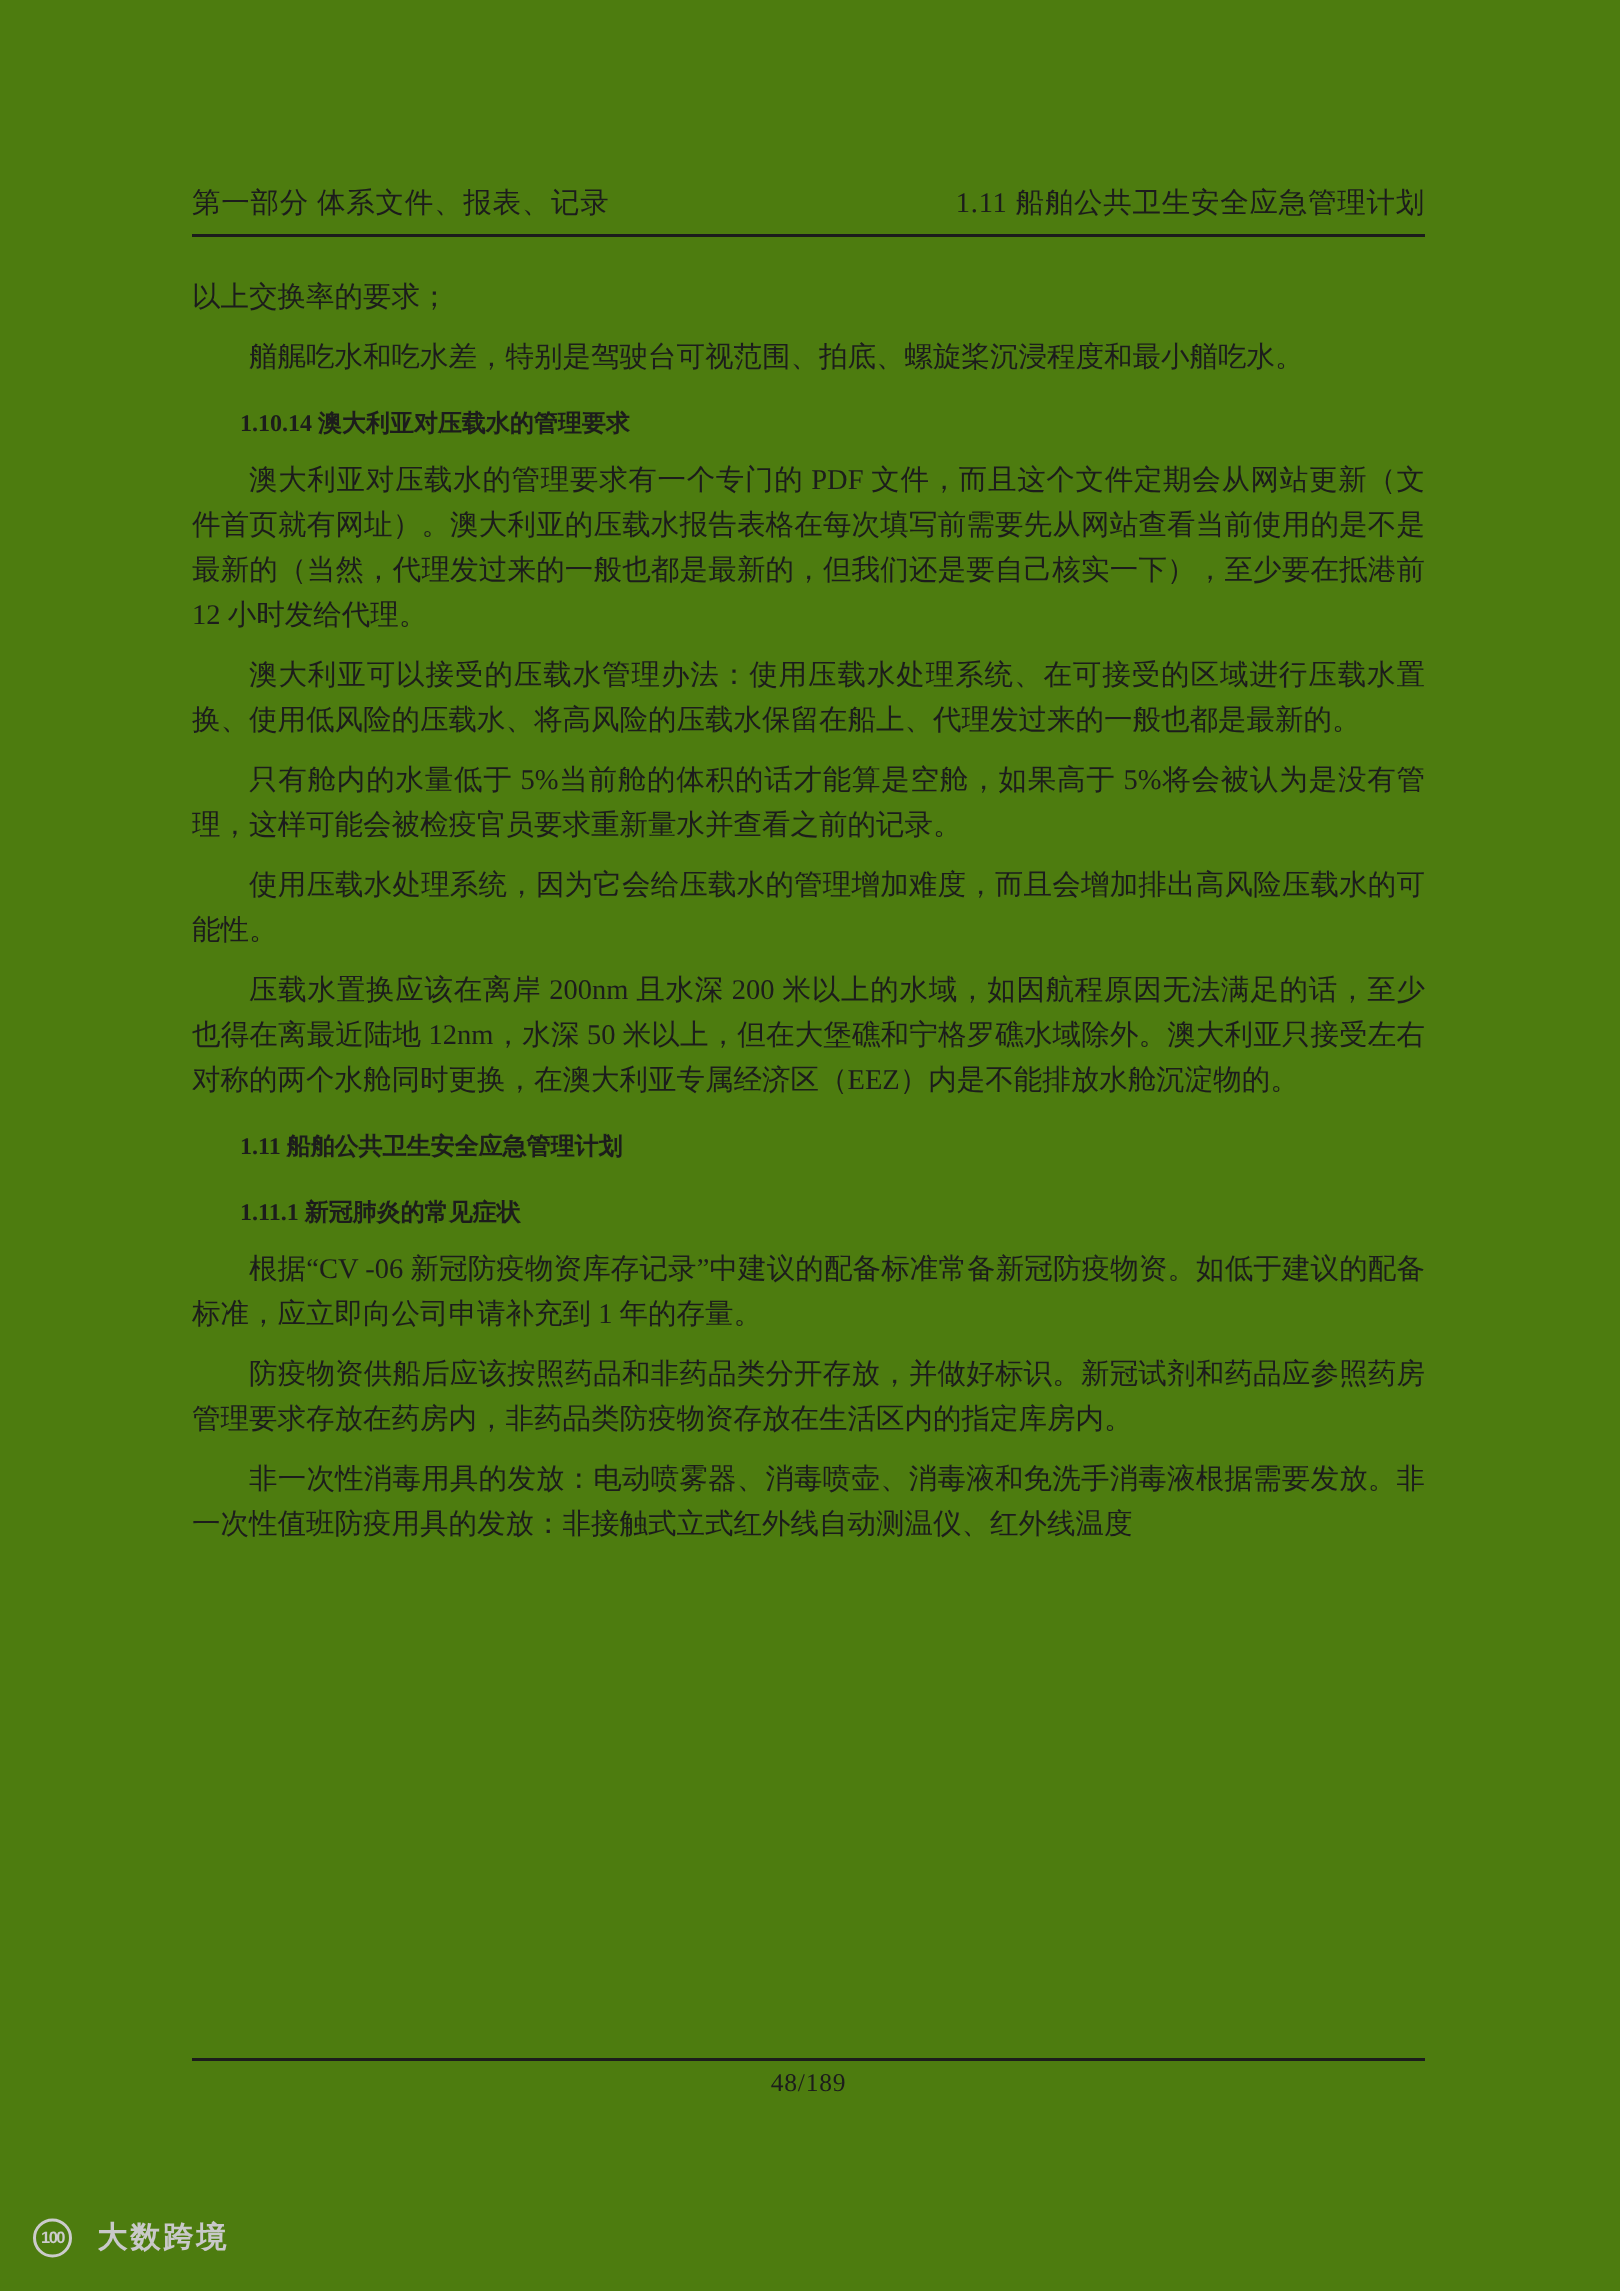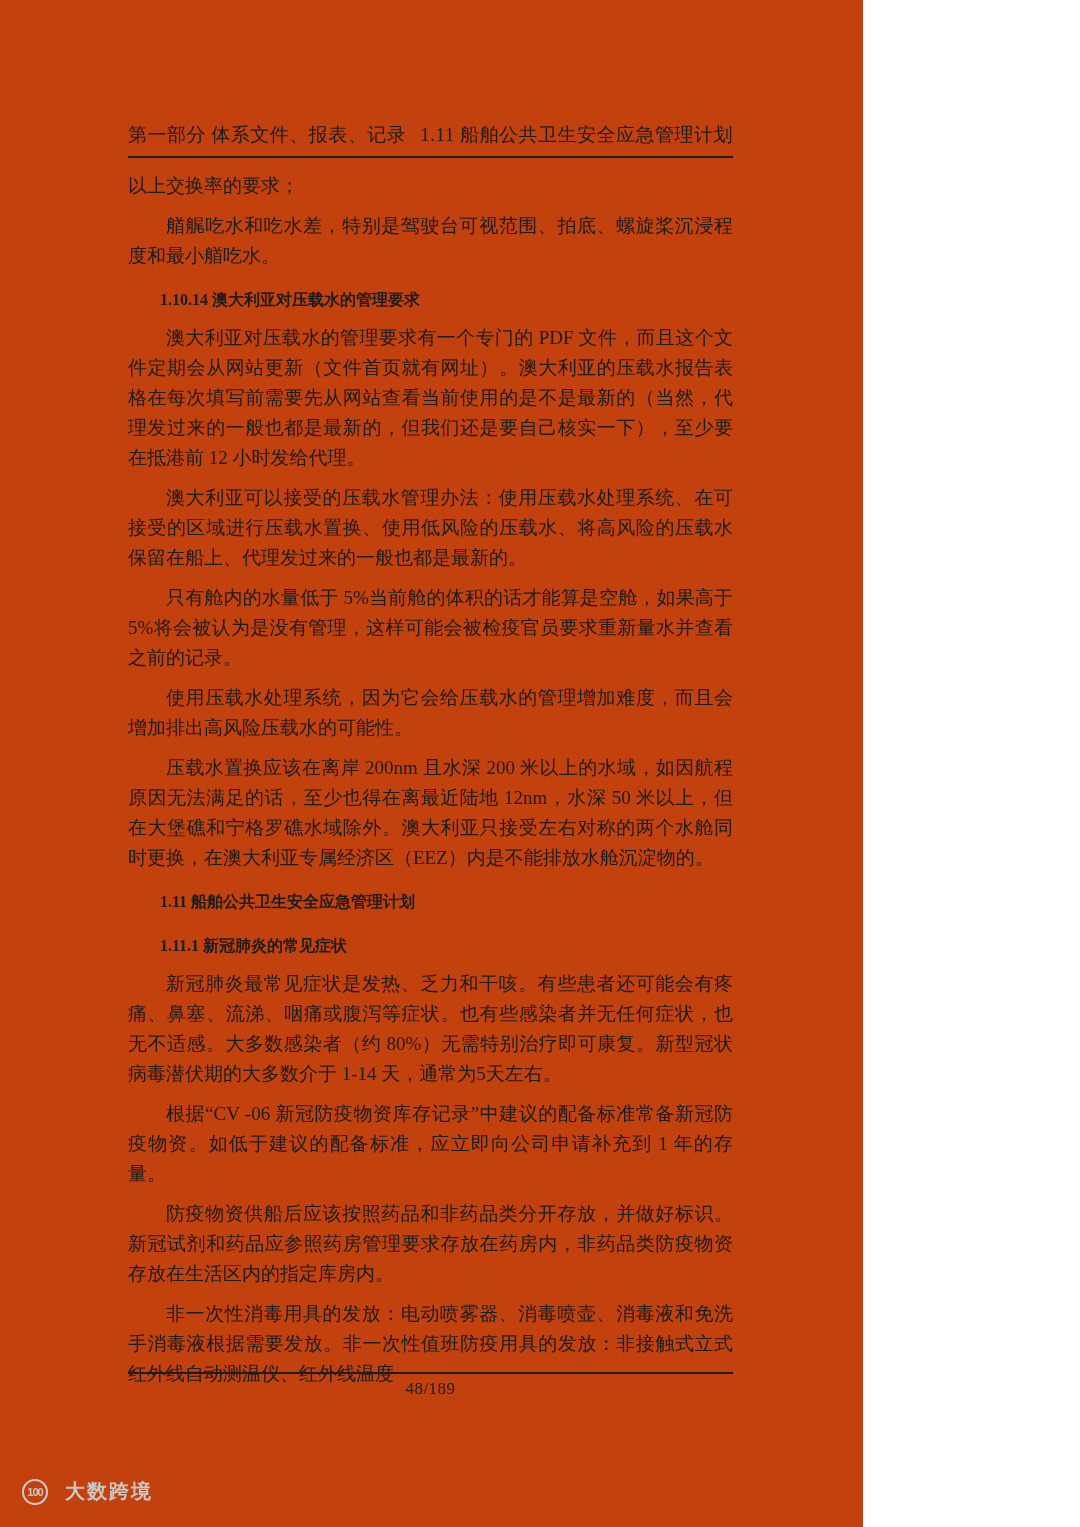--- a/index.html
+++ b/index.html
@@ -5,44 +5,44 @@
   * { margin: 0; padding: 0; box-sizing: border-box; }
   html, body { background: #ffffff; }
   body {
     font-family: "Liberation Serif", "DejaVu Serif", serif;
     width: 1080px;
     margin: 0 auto;
     color: #1c1c1c;
   }
   .page {
     position: relative;
-    width: 863px;
+    width: 1080px;
     height: 1527px;
-    background: #c2410c;
+    background: #4d7c0f;
     overflow: hidden;
   }
   .page-inner {
     position: absolute;
     left: 128px;
     right: 130px;
     top: 122px;
   }
   .doc-header {
     display: flex;
     justify-content: space-between;
     align-items: flex-end;
     font-size: 19px;
     padding-bottom: 8px;
     border-bottom: 2px solid #1c1c1c;
     letter-spacing: 0.5px;
   }
   .doc-header .hdr-left { white-space: nowrap; }
   .doc-header .hdr-right { white-space: nowrap; }
   .doc-body {
-    margin-top: 13px;
+    margin-top: 26px;
     font-size: 19px;
     line-height: 30px;
     text-align: justify;
   }
   .doc-body p.para {
     margin-bottom: 10px;
   }
   .doc-body p.para.indent {
     text-indent: 2em;
   }
@@ -116,21 +116,20 @@
     <p class="para">以上交换率的要求；</p>
         <p class="para indent">艏艉吃水和吃水差，特别是驾驶台可视范围、拍底、螺旋桨沉浸程度和最小艏吃水。</p>
         <h2 class="heading">1.10.14  澳大利亚对压载水的管理要求</h2>
         <p class="para indent">澳大利亚对压载水的管理要求有一个专门的 PDF 文件，而且这个文件定期会从网站更新（文件首页就有网址）。澳大利亚的压载水报告表格在每次填写前需要先从网站查看当前使用的是不是最新的（当然，代理发过来的一般也都是最新的，但我们还是要自己核实一下），至少要在抵港前 12 小时发给代理。</p>
         <p class="para indent">澳大利亚可以接受的压载水管理办法：使用压载水处理系统、在可接受的区域进行压载水置换、使用低风险的压载水、将高风险的压载水保留在船上、代理发过来的一般也都是最新的。</p>
         <p class="para indent">只有舱内的水量低于 5%当前舱的体积的话才能算是空舱，如果高于 5%将会被认为是没有管理，这样可能会被检疫官员要求重新量水并查看之前的记录。</p>
         <p class="para indent">使用压载水处理系统，因为它会给压载水的管理增加难度，而且会增加排出高风险压载水的可能性。</p>
         <p class="para indent">压载水置换应该在离岸 200nm 且水深 200 米以上的水域，如因航程原因无法满足的话，至少也得在离最近陆地 12nm，水深 50 米以上，但在大堡礁和宁格罗礁水域除外。澳大利亚只接受左右对称的两个水舱同时更换，在澳大利亚专属经济区（EEZ）内是不能排放水舱沉淀物的。</p>
         <h2 class="heading">1.11  船舶公共卫生安全应急管理计划</h2>
         <h2 class="heading">1.11.1  新冠肺炎的常见症状</h2>
-        <p class="para indent">新冠肺炎最常见症状是发热、乏力和干咳。有些患者还可能会有疼痛、鼻塞、流涕、咽痛或腹泻等症状。也有些感染者并无任何症状，也无不适感。大多数感染者（约 80%）无需特别治疗即可康复。新型冠状病毒潜伏期的大多数介于 1-14 天，通常为5天左右。</p>
         <p class="para indent">根据“CV -06 新冠防疫物资库存记录”中建议的配备标准常备新冠防疫物资。如低于建议的配备标准，应立即向公司申请补充到 1 年的存量。</p>
         <p class="para indent">防疫物资供船后应该按照药品和非药品类分开存放，并做好标识。新冠试剂和药品应参照药房管理要求存放在药房内，非药品类防疫物资存放在生活区内的指定库房内。</p>
         <p class="para indent">非一次性消毒用具的发放：电动喷雾器、消毒喷壶、消毒液和免洗手消毒液根据需要发放。非一次性值班防疫用具的发放：非接触式立式红外线自动测温仪、红外线温度</p>
       </div>
   </div>
 
   <div class="doc-footer">
     <div class="footer-rule"></div>
     <div class="page-number">48/189</div>
   </div>

